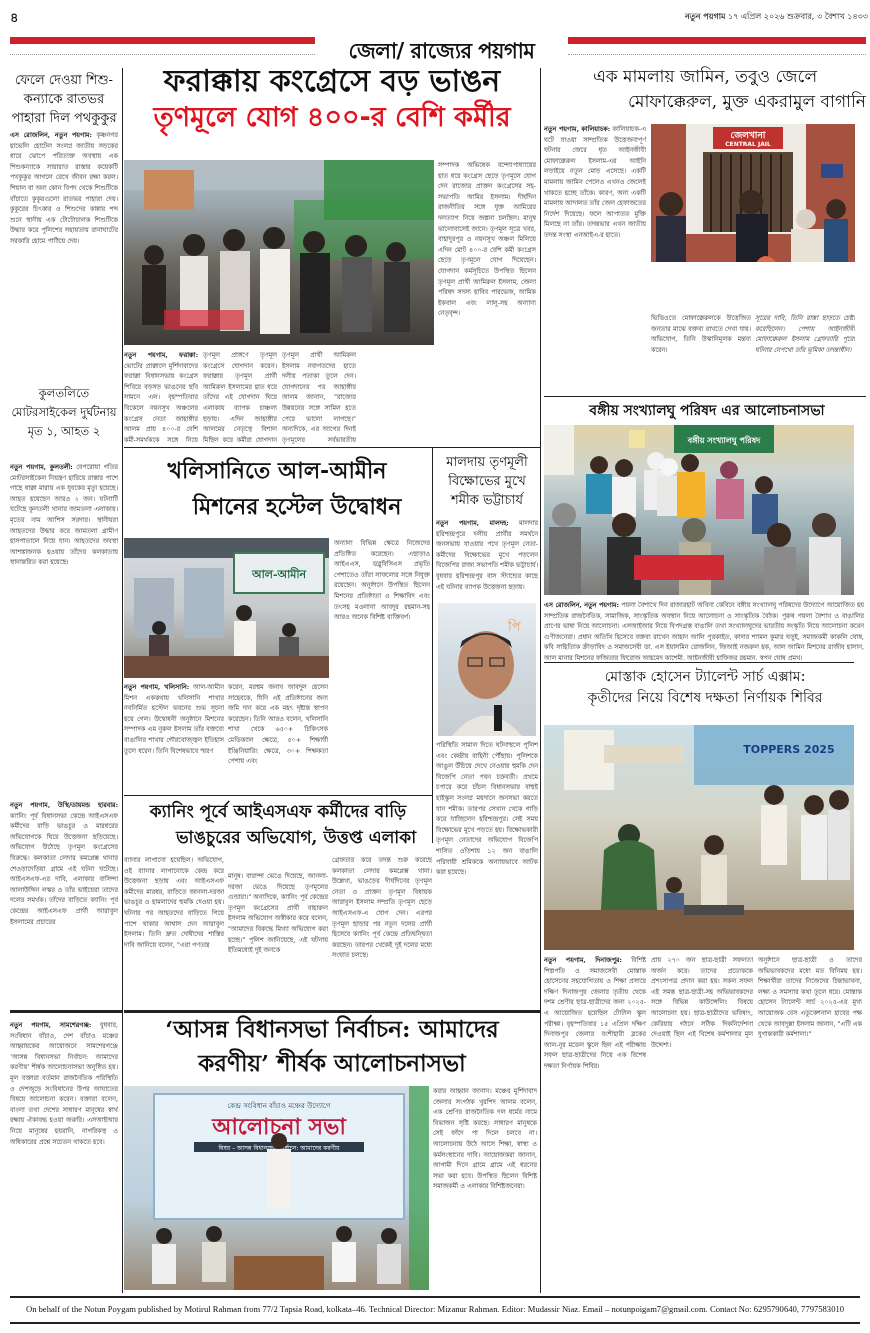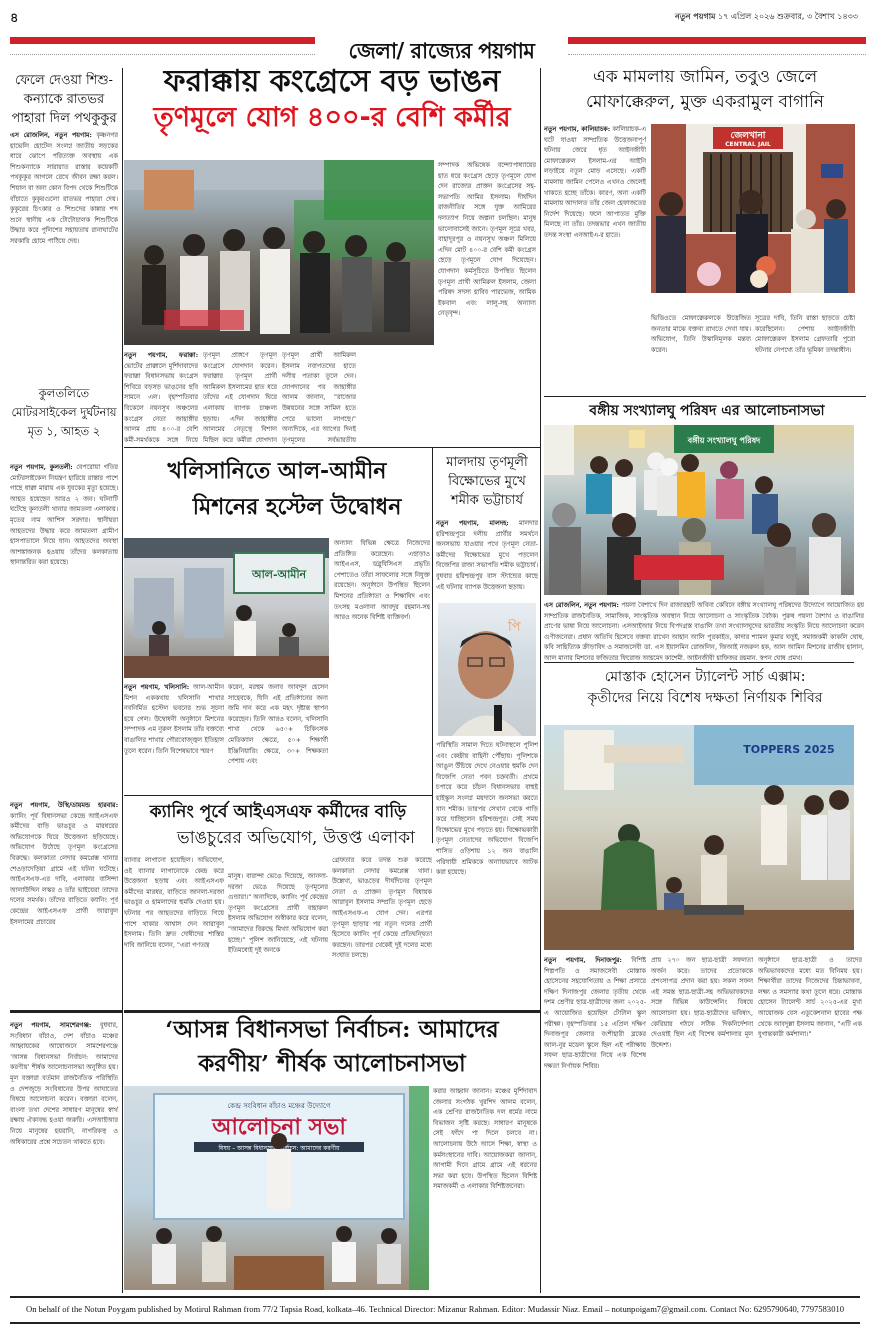--- a/index.html
+++ b/index.html
@@ -1,20 +1,20 @@
 <!DOCTYPE html>
 <html><head>
 <meta charset="utf-8">
 <style>
   * { box-sizing: border-box; margin: 0; padding: 0; }
   html, body { width: 870px; height: 1333px; background: #ffffff; overflow: hidden; }
   body { position: relative; font-family: "DejaVu Sans", sans-serif; color: #111; }
   .abs { position: absolute; }
   .page-num { left: 10px; top: 8px; font-size: 13px; font-weight: bold; }
-  .date-line { right: 12px; top: 10px; font-size: 8px; color: #222; }
+  .date-line { right: 2px; top: 10px; font-size: 8px; color: #222; }
   .date-line .brand { font-weight: bold; color: #333; }
   .redbar { top: 37px; height: 7px; background: #d0202a; }
   .redbar.l { left: 10px; width: 305px; }
   .redbar.r { left: 568px; width: 298px; }
   .dotted { top: 54px; border-top: 1px dotted #999; }
   .dotted.l { left: 10px; width: 305px; }
   .dotted.r { left: 568px; width: 298px; }
   .section-title { left: 320px; width: 243px; top: 35px; text-align: center; font-size: 21px; font-weight: bold; letter-spacing: -0.5px; }
   .hl { font-family: "DejaVu Serif", serif; text-align: center; line-height: 1.2; color: #111; }
   .body-text { font-family: "DejaVu Serif", serif; font-size: 6.4px; line-height: 10.6px; color: #333; text-align: justify; overflow: hidden; }
@@ -146,21 +146,21 @@
     <path d="M22 45 Q48 18 74 45 L72 38 Q48 22 24 38 Z" fill="#2b2a2a"></path>
     <rect x="30" y="55" width="14" height="8" fill="none" stroke="#333" stroke-width="1.3"></rect>
     <rect x="52" y="55" width="14" height="8" fill="none" stroke="#333" stroke-width="1.3"></rect>
     <path d="M14 133 Q48 92 84 133 Z" fill="#e9e6e0"></path>
     <rect x="56" y="102" width="8" height="26" fill="#1c1c1c"></rect>
   </svg>
 </div>
 <div class="abs body-text" style="left:436px; top:740px; width:102px; height:268px;">পরিস্থিতি সামাল দিতে ঘটনাস্থলে পুলিশ এবং কেন্দ্রীয় বাহিনী পৌঁছায়। পুলিশকে আঙুল উঁচিয়ে দেখে নেওয়ার হুমকি দেন বিজেপি নেতা পবন চক্রবর্তী। প্রথমে চপারে করে চাঁচল বিধানসভার বাহুই হাইস্কুল সংলগ্ন ময়দানে জনসভা করতে যান শমীক। তারপর সেখান থেকে গাড়ি করে যাচ্ছিলেন হরিশ্চন্দ্রপুর। সেই সময় বিক্ষোভের মুখে পড়তে হয়। বিক্ষোভকারী তৃণমূল নেতাদের অভিযোগ বিজেপি শাসিত ওড়িশায় ১২ জন বাঙালি পরিযায়ী শ্রমিককে অন্যায়ভাবে আটক করা হয়েছে।</div>
 
 <div class="abs hl" style="left:124px; top:798px; width:308px; font-size:17px; font-weight:bold; line-height:26px;">ক্যানিং পূর্বে আইএসএফ কর্মীদের বাড়ি</div>
-<div class="abs hl" style="left:124px; top:824px; width:308px; font-size:17px; font-weight:normal; line-height:26px;padding-left:36px;">ভাঙচুরের অভিযোগ, উত্তপ্ত এলাকা</div>
+<div class="abs hl" style="left:124px; top:824px; width:308px; font-size:17px; font-weight:bold; line-height:26px;padding-left:36px;">ভাঙচুরের অভিযোগ, উত্তপ্ত এলাকা</div>
 <div class="abs body-text" style="left:124px; top:855px; width:100px; height:150px;">ব্যানার লাগানো হয়েছিল। অভিযোগ, ওই ব্যানার লাগানোকে কেন্দ্র করে উত্তেজনা ছড়ায় এবং আইএসএফ কর্মীদের মারধর, বাড়িতে জানলা-দরজা ভাঙচুর ও হামলাদের হুমকি দেওয়া হয়। ঘটনার পর আহতদের বাড়িতে গিয়ে পাশে থাকার আশ্বাস দেন আরাবুল ইসলাম। তিনি দ্রুত দোষীদের শাস্তির দাবি জানিয়ে বলেন, "এরা গণতন্ত্র</div>
 <div class="abs body-text" style="left:228px; top:855px; width:100px; height:150px;margin-top:16px;">মানুষ। বারান্দা ভেঙে দিয়েছে, জানলা-দরজা ভেঙে দিয়েছে তৃণমূলের গুন্ডারা।" অন্যদিকে, ক্যানিং পূর্ব কেন্দ্রের তৃণমূল কংগ্রেসের প্রার্থী বাহারুল ইসলাম অভিযোগ অস্বীকার করে বলেন, "আমাদের বিরুদ্ধে মিথ্যা অভিযোগ করা হচ্ছে।" পুলিশ জানিয়েছে, এই ঘটনায় ইতিমধ্যেই দুই জনকে</div>
 <div class="abs body-text" style="left:332px; top:855px; width:100px; height:150px;">গ্রেফতার করে তদন্ত শুরু করেছে কলকাতা লেদার কমপ্লেক্স থানা। উল্লেখ্য, ভাঙড়ের দীর্ঘদিনের তৃণমূল নেতা ও প্রাক্তন তৃণমূল বিধায়ক আরাবুল ইসলাম সম্প্রতি তৃণমূল ছেড়ে আইএসএফ-এ যোগ দেন। এরপর তৃণমূল ছাড়ার পর নতুন দলের প্রার্থী হিসেবে ক্যানিং পূর্ব কেন্দ্রে প্রতিদ্বন্দ্বিতা করছেন। তারপর থেকেই দুই দলের মধ্যে সংঘাত চলছে।</div>
 <div class="abs thick" style="left:124px; top:1010px; width:416px;"></div>
 
 <div class="abs hl" style="left:124px; top:1012px; width:416px; font-size:23px; font-weight:bold; line-height:34px;">‘আসন্ন বিধানসভা নির্বাচন: আমাদের</div>
 <div class="abs hl" style="left:124px; top:1046px; width:416px; font-size:23px; font-weight:bold; line-height:34px;">করণীয়’ শীর্ষক আলোচনাসভা</div>
 
 <div class="abs photo" style="left:124px; top:1086px; width:305px; height:204px; background:linear-gradient(180deg,#d3dde4 0%,#bcd1de 55%,#9b8b7a 100%);">
   <svg width="305" height="204" viewBox="0 0 305 204">
@@ -181,28 +181,28 @@
         <rect x="208" y="156" width="24" height="40" fill="#f5f5f5"></rect>
       <circle cx="265" cy="150" r="8" fill="#2c2420"></circle>
         <rect x="253" y="158" width="24" height="40" fill="#ddd"></rect>
     </g>
     <rect x="110" y="170" width="90" height="34" fill="#8c5b3a"></rect>
   </svg>
 </div>
 <div class="abs body-text" style="left:433px; top:1086px; width:104px; height:205px;">করার আহ্বান জানান। মঞ্চের মুর্শিদাবাদ জেলার সংগঠক খুরশিদ আলম বলেন, এক শ্রেণির রাজনৈতিক দল ধর্মের নামে বিভাজন সৃষ্টি করছে। সাধারণ মানুষকে সেই ফাঁদে পা দিলে চলবে না। আলোচনায় উঠে আসে শিক্ষা, স্বাস্থ্য ও কর্মসংস্থানের দাবি। আয়োজকরা জানান, আগামী দিনে গ্রামে গ্রামে এই ধরনের সভা করা হবে। উপস্থিত ছিলেন বিশিষ্ট সমাজকর্মী ও এলাকার বিশিষ্টজনেরা।</div>
 
 <div class="abs hl" style="left:544px; top:64px; width:322px; font-size:17px; line-height:24px;">এক মামলায় জামিন, তবুও জেলে</div>
-<div class="abs hl" style="left:544px; top:89px; width:322px; font-size:17px; line-height:24px;">মোফাক্কেরুল, মুক্ত একরামুল বাগানি</div>
+<div class="abs hl" style="left:544px; top:89px; width:322px; font-size:17px; line-height:24px;text-align:right;">মোফাক্কেরুল, মুক্ত একরামুল বাগানি</div>
 
 <div class="abs body-text" style="left:544px; top:124px; width:102px; height:290px;">
   <b>নতুন পয়গাম, কালিয়াচক:</b>
   <span>কালিয়াচক-এ ঘটে যাওয়া সাম্প্রতিক উত্তেজনাপূর্ণ ঘটনার জেরে ধৃত আইনজীবী মোফাক্কেরুল ইসলাম-এর আইনি লড়াইয়ে নতুন মোড় এসেছে। একটি মামলায় জামিন পেলেও এখনও জেলেই থাকতে হচ্ছে তাঁকে। কারণ, অন্য একটি মামলায় আদালত তাঁর জেল হেফাজতের নির্দেশ দিয়েছে। ফলে আপাতত মুক্তি মিলছে না তাঁর। তদন্তভার এখন জাতীয় তদন্ত সংস্থা এনআইএ-র হাতে।</span>
 </div>
 
-<div class="abs photo" style="left:651px; top:124px; width:204px; height:169px; background:#737373;">
+<div class="abs photo" style="left:651px; top:124px; width:204px; height:138px; background:#737373;">
   <svg width="204" height="185" viewBox="0 0 204 185">
     <rect x="0" y="0" width="204" height="185" fill="#a65240"></rect>
     <rect x="35" y="0" width="120" height="110" fill="#eeeae4"></rect>
     <rect x="52" y="28" width="90" height="80" fill="#5a4637"></rect>
     <g stroke="#2c211a" stroke-width="2">
       <line x1="60" y1="30" x2="60" y2="108"></line>
         <line x1="70" y1="30" x2="70" y2="108"></line>
       <line x1="80" y1="30" x2="80" y2="108"></line>
         <line x1="90" y1="30" x2="90" y2="108"></line>
       <line x1="100" y1="30" x2="100" y2="108"></line>
@@ -223,21 +223,21 @@
         <rect x="140" y="105" width="36" height="80" fill="#e8e1d6"></rect>
       <circle cx="185" cy="85" r="10" fill="#3a2a22"></circle>
         <rect x="173" y="95" width="24" height="90" fill="#2b4d7a"></rect>
     </g>
     <circle cx="58" cy="150" r="12" fill="#f2c7d4"></circle>
     <circle cx="115" cy="142" r="10" fill="#e06a46"></circle>
     <circle cx="108" cy="155" r="9" fill="#f4e7d4"></circle>
   </svg>
 </div>
 <div class="abs body-text" style="left:651px; top:313px; width:100px; height:100px;">ভিডিওতে মোফাক্কেরুলকে উত্তেজিত জনতার মাঝে বক্তব্য রাখতে দেখা যায়। অভিযোগ, তিনি উস্কানিমূলক মন্তব্য করেন।</div>
-<div class="abs body-text" style="left:755px; top:313px; width:100px; height:100px;">সূত্রের দাবি, তিনি রাস্তা ছাড়তে চেষ্টা করেছিলেন। পেশায় আইনজীবী মোফাক্কেরুল ইসলাম গ্রেফতারি পুরো ঘটনার নেপথ্যে তাঁর ভূমিকা তদন্তাধীন।</div>
+<div class="abs body-text" style="left:755px; top:313px; width:100px; height:100px;font-style:italic;">সূত্রের দাবি, তিনি রাস্তা ছাড়তে চেষ্টা করেছিলেন। পেশায় আইনজীবী মোফাক্কেরুল ইসলাম গ্রেফতারি পুরো ঘটনার নেপথ্যে তাঁর ভূমিকা তদন্তাধীন।</div>
 <div class="abs hline" style="left:544px; top:396px; width:322px;"></div>
 
 <div class="abs hl" style="left:544px; top:398px; width:322px; font-size:14px; font-weight:bold; line-height:24px; text-align:center; padding-left:4px;">বঙ্গীয় সংখ্যালঘু পরিষদ এর আলোচনাসভা</div>
 <div class="abs photo" style="left:544px; top:425px; width:310px; height:170px; background:linear-gradient(180deg,#e2d2a6 0%,#cdd5d2 30%,#9fb2b8 60%,#7d7a76 100%);">
   <svg width="310" height="170" viewBox="0 0 310 170">
     <rect x="0" y="0" width="30" height="50" fill="#f0efe8"></rect>
     <rect x="130" y="0" width="100" height="28" fill="#2b7d4b"></rect>
     <text x="180" y="18" font-size="8" text-anchor="middle" fill="#fff" font-weight="bold">বঙ্গীয় সংখ্যালঘু পরিষদ</text>
     <rect x="85" y="5" width="16" height="18" fill="#f2e2a4"></rect>
     <g>

